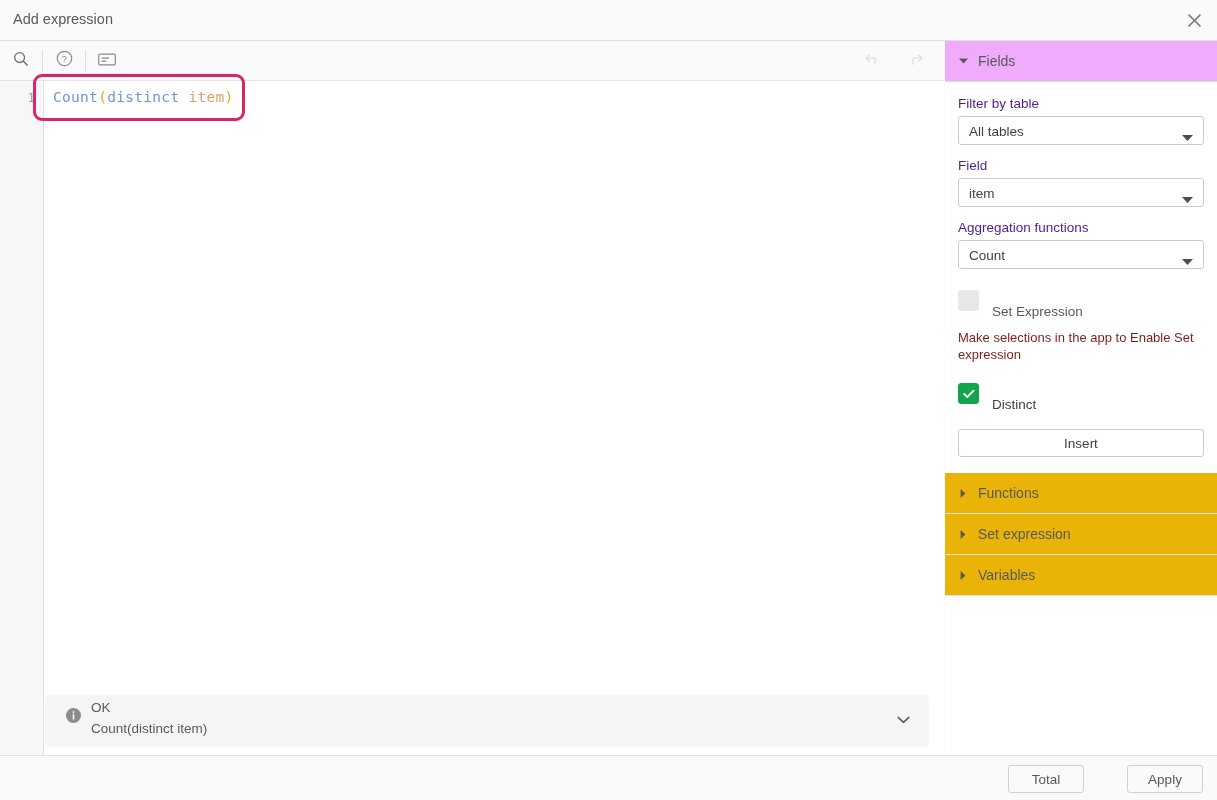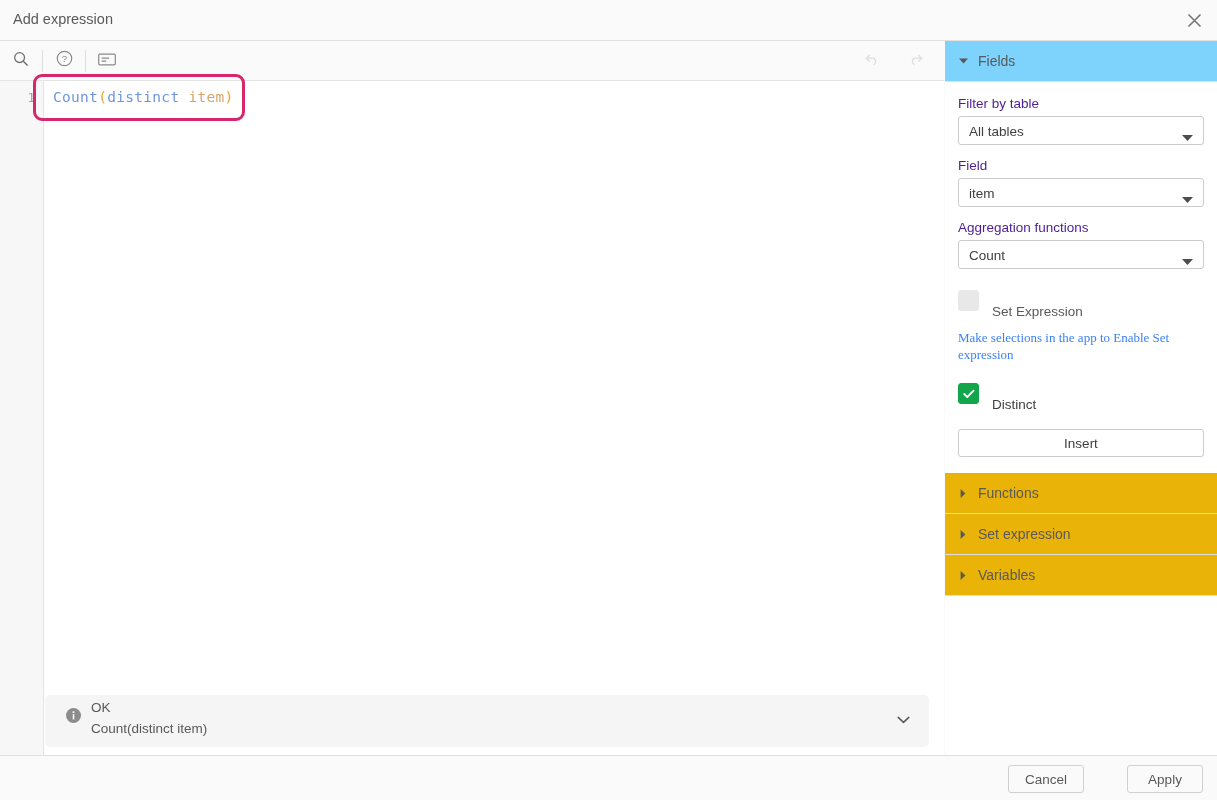--- a/index.html
+++ b/index.html
@@ -140,21 +140,21 @@
     background: #ffffff;
   }
   .accordion-head {
     position: relative;
     height: 41px;
     background: #eab308;
     border-bottom: 1px solid #e0e0e0;
     display: flex; align-items: center;
     cursor: pointer;
   }
-  .accordion-head.open { background: #7dd3fc; }
+  .accordion-head.open { background: #f0abfc; }
   .acc-caret {
     position: absolute; left: 13px; top: 50%;
     transform: translateY(-50%);
     width: 10px; height: 10px;
     display: flex; align-items: center; justify-content: center;
   }
   .acc-label {
     margin-left: 33px;
     font-size: 14px; color: #595959;
   }
@@ -201,24 +201,23 @@
   }
   .cb-off { border: 1px solid #b5b5b5; background: #fff; }
   .cb-on  { background: #11a64a; border: 1px solid #11a64a; }
   .cb-dis { background: #e8e8e8; border: 1px solid #e8e8e8; }
   .cb-label {
     margin-left: 13px;
     font-size: 13.5px; color: #404040; margin-top: 22px;
   }
   .cb-label.muted { color: #595959; }
   .hint-text {
-    font-size: 13px; color: #3b82f6;
+    font-size: 13px; color: #7f1d1d;
     line-height: 17px;
     margin: 0 0 12px 0;
-    font-family: Liberation Serif, serif;
   }
   .insert-btn {
     width: 100%; height: 28px;
     margin-top: 7px;
     border: 1px solid #cccccc;
     border-radius: 3px;
     background: #fff;
     font-family: "Liberation Sans", sans-serif;
     font-size: 13.5px; color: #404040;
     cursor: pointer;
@@ -433,17 +432,17 @@
       <span class="acc-caret">
         <svg width="6" height="9" viewBox="0 0 6 9">
             <path d="M0.6 0 L5.4 4.5 L0.6 9 Z" fill="#595959"></path>
           </svg>
       </span>
       <span class="acc-label">Variables</span>
     </div>
   </div>
 
   <div class="footer">
-    <button class="foot-btn btn-cancel">Cancel</button>
+    <button class="foot-btn btn-cancel">Total</button>
     <button class="foot-btn btn-apply">Apply</button>
   </div>
 
 </div>
 
 </body></html>

